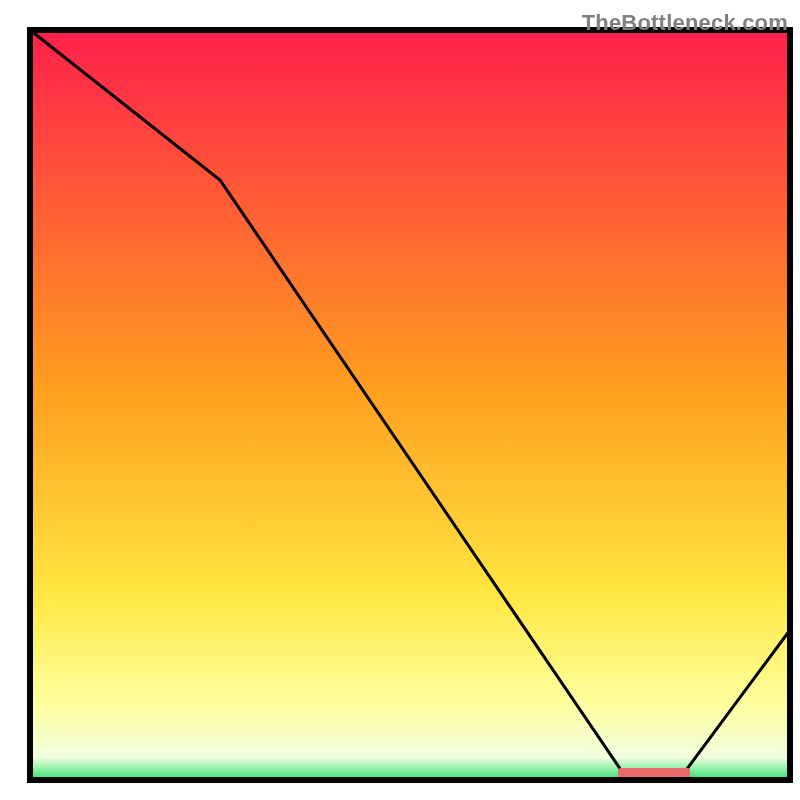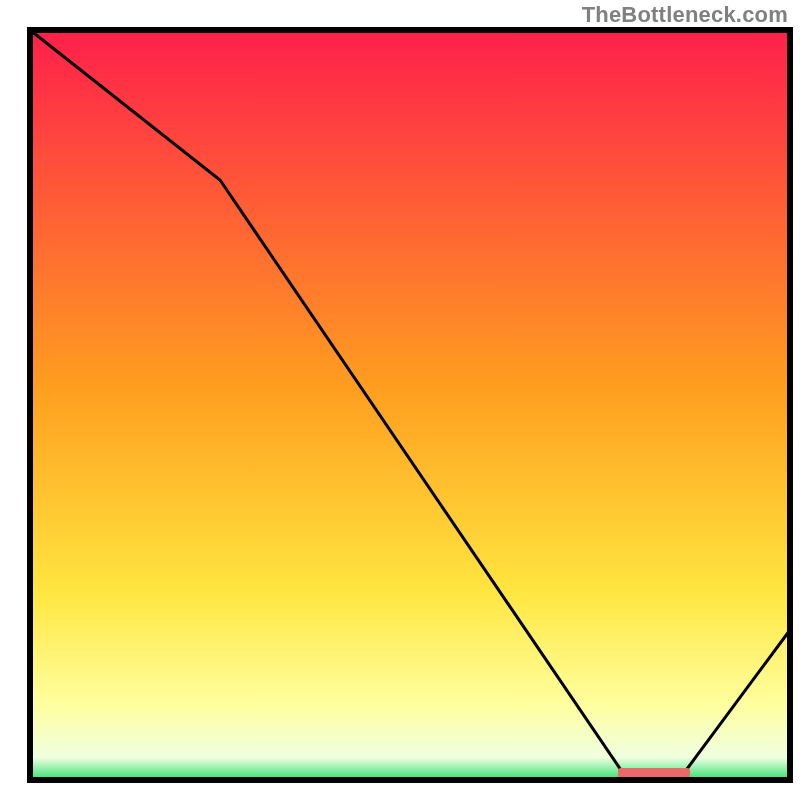--- a/index.html
+++ b/index.html
@@ -10,21 +10,21 @@
     background: #ffffff;
     font-family: Arial, Helvetica, sans-serif;
   }
   .chart-container {
     position: relative;
     width: 800px;
     height: 800px;
   }
   .watermark {
     position: absolute;
-    top: 2px;
+    top: 10px;
     right: 12px;
     font-size: 22px;
     font-weight: bold;
     color: #808080;
     letter-spacing: 0.2px;
     z-index: 5;
   }
   svg.chart {
     position: absolute;
     left: 0;

